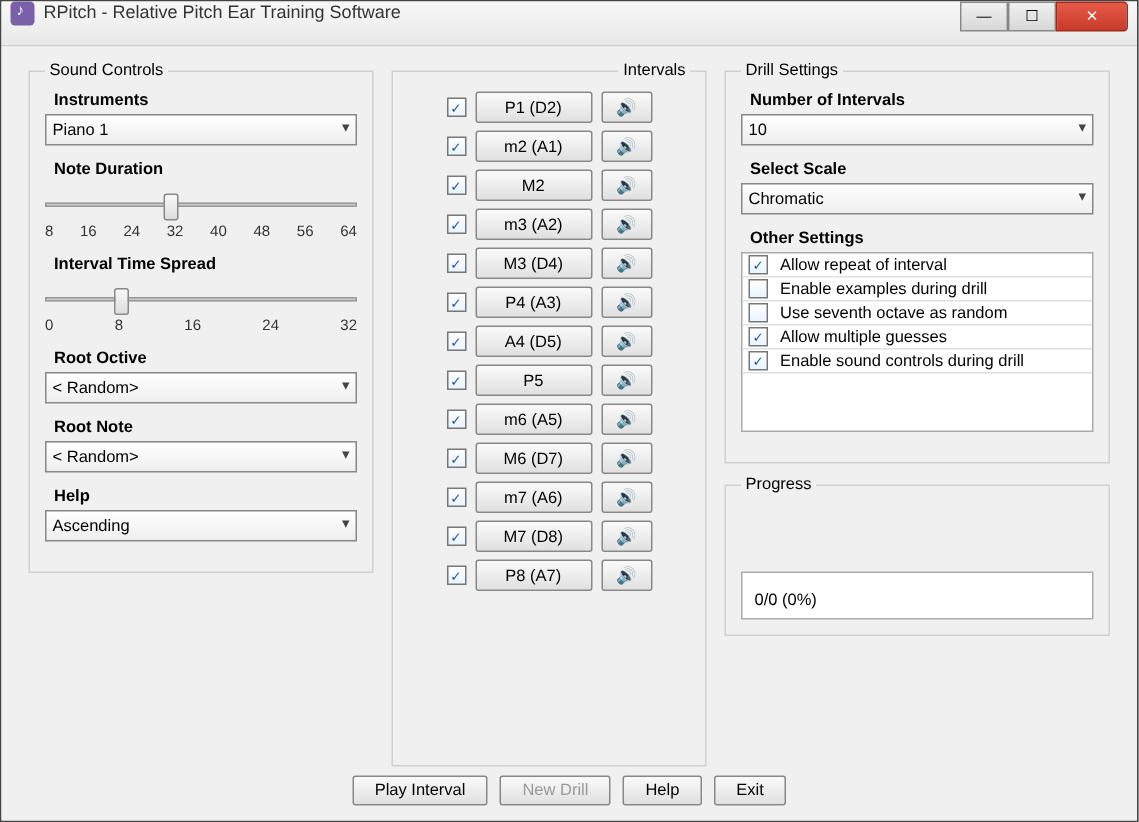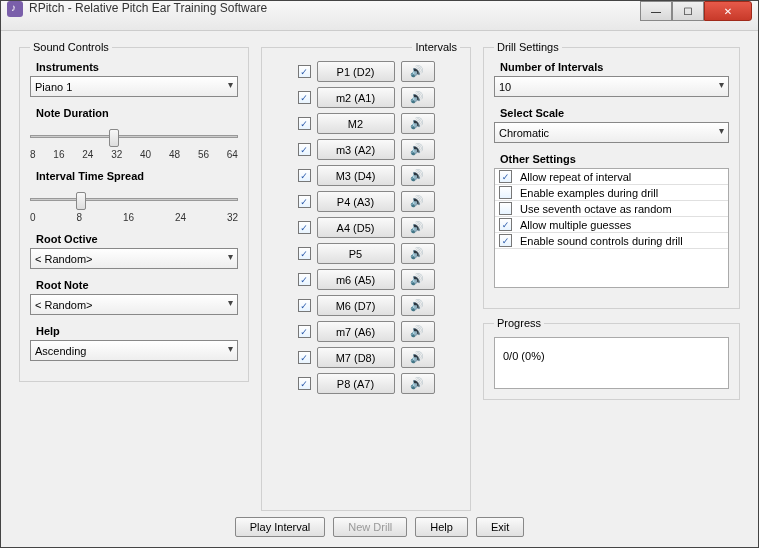--- a/index.html
+++ b/index.html
@@ -26,21 +26,21 @@
 .slider { width: 100%; height: 22px; position: relative; }
 .slider-track { position: absolute; top: 10px; left: 0; right: 0; height: 3px; background: #ccc; border: 1px solid #999; }
 .slider-thumb { position: absolute; top: 4px; width: 10px; height: 18px; background: linear-gradient(#f8f8f8, #ddd); border: 1px solid #888; border-radius: 2px; cursor: pointer; }
 .ticks { display: flex; justify-content: space-between; font-size: 10px; color: #333; margin-top: 2px; }
 .interval-row { display: flex; align-items: center; gap: 6px; margin-bottom: 5px; justify-content: center; }
 .chk { width: 13px; height: 13px; border: 1px solid #777; background: linear-gradient(#fff, #e8f4ff); cursor: pointer; display: flex; align-items: center; justify-content: center; font-size: 9px; color: #2a5aaa; }
 .ibtn { width: 78px; height: 21px; border: 1px solid #888; background: linear-gradient(#fafafa, #e0e0e0); cursor: pointer; border-radius: 2px; font-size: 11px; display: flex; align-items: center; justify-content: center; }
 .sndbtn { width: 34px; height: 21px; border: 1px solid #888; background: linear-gradient(#fafafa, #e0e0e0); cursor: pointer; border-radius: 2px; display: flex; align-items: center; justify-content: center; color: #3a5a9a; }
 .settings-box { border: 1px solid #aaa; background: #fff; height: 120px; overflow: auto; }
 .settings-row { display: flex; align-items: center; border-bottom: 1px solid #e0e0e0; padding: 1px 4px; gap: 8px; }
-.progress-box { border: 1px solid #aaa; background: #fff; height: 52px; padding: 12px 8px; }
+.progress-box { border: 1px solid #aaa; background: #fff; height: 32px; padding: 12px 8px; margin-top: 44px; }
 .bottom-btns { display: flex; justify-content: center; gap: 8px; margin-top: 6px; align-items: center; }
 .btn { padding: 3px 14px; border: 1px solid #888; background: linear-gradient(#fafafa, #e0e0e0); cursor: pointer; border-radius: 2px; font-size: 11px; }
 .btn.disabled { color: #999; cursor: default; }
 .statusbar { border-top: 1px solid #ccc; padding: 6px 4px; font-size: 11px; color: #333; background: #f0f0f0; margin-top: 6px; }
 .group { margin-bottom: 10px; }
 </style>
 </head>
 <body>
 
 <div class="window">

